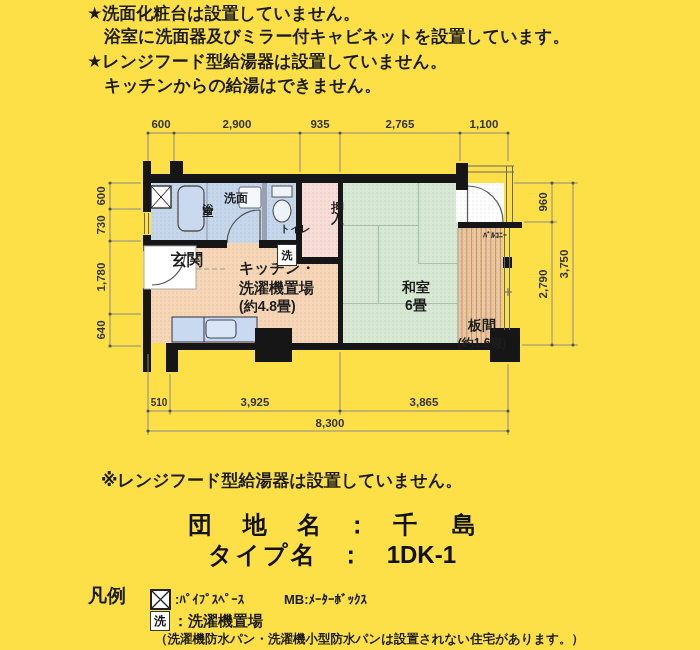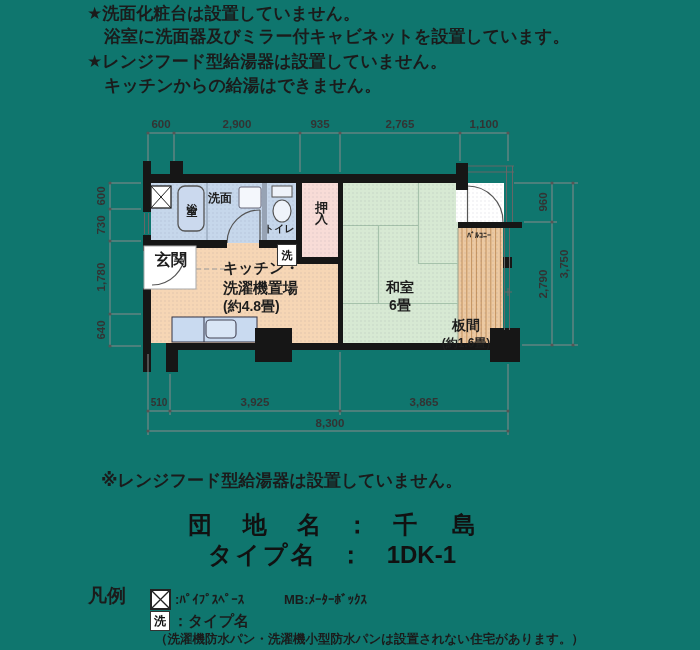--- a/index.html
+++ b/index.html
@@ -1,22 +1,22 @@
 <!DOCTYPE html>
 <html><head>
 <meta charset="utf-8">
 <style>
   html,body{margin:0;padding:0;background:#fff;}
-  #page{position:relative;width:700px;height:650px;background:#0f766e;overflow:hidden;
+  #page{position:relative;width:700px;height:650px;background:#fde047;overflow:hidden;
         font-family:"Liberation Sans","DejaVu Sans",sans-serif;}
   #plan-svg{position:absolute;left:0;top:0;}
   .txt{position:absolute;font-weight:bold;color:#1b1b1b;white-space:nowrap;line-height:1.2;}
   .note-top{font-size:17px;}
   .note-mid{font-size:17px;}
-  .room-lbl{position:absolute;font-weight:bold;color:#1d1d1d;white-space:nowrap;}
+  .room-lbl{position:absolute;font-weight:bold;color:#1d1d1d;white-space:nowrap;padding-left:16px;}
   .vert{writing-mode:vertical-rl;text-orientation:upright;}
   .center{text-align:center;margin-top:32px;}
   .title-row{position:absolute;left:152px;width:360px;display:flex;justify-content:center;
              align-items:baseline;gap:24px;font-size:24px;font-weight:bold;color:#111;}
   .ls12{letter-spacing:12px;margin-right:-12px;}
   .ls14{letter-spacing:14px;margin-right:-14px;}
   .ls3{letter-spacing:3px;margin-right:-3px;}
   .legend-sym{position:absolute;box-sizing:border-box;border:2px solid #222;background:#fff;
               display:flex;align-items:center;justify-content:center;}
   .laundry-box{position:absolute;box-sizing:border-box;border:1.5px solid #333;background:#fff;
@@ -240,16 +240,16 @@
   <div class="txt" style="left:88px;top:585px;font-size:19px">凡例</div>
   <div class="legend-sym" style="left:150px;top:589px;width:21px;height:21px">
     <svg width="17" height="17" viewBox="0 0 17 17">
       <line x1="0" y1="0" x2="17" y2="17" stroke="#222" stroke-width="1.3"></line>
       <line x1="17" y1="0" x2="0" y2="17" stroke="#222" stroke-width="1.3"></line>
     </svg>
   </div>
   <div class="txt" style="left:175px;top:592px;font-size:13px">:ﾊﾟｲﾌﾟｽﾍﾟｰｽ</div>
   <div class="txt" style="left:284px;top:592px;font-size:13px">MB:ﾒｰﾀｰﾎﾞｯｸｽ</div>
   <div class="laundry-box" style="left:150px;top:611px;width:20px;height:20px;font-size:12px">洗</div>
-  <div class="txt" style="left:173px;top:612px;font-size:15px">：タイプ名</div>
+  <div class="txt" style="left:173px;top:612px;font-size:15px">：洗濯機置場</div>
   <div class="txt" style="left:155px;top:632px;font-size:12.5px">（洗濯機防水パン・洗濯機小型防水パンは設置されない住宅があります。）</div>
 
 </div>
 
 </body></html>

